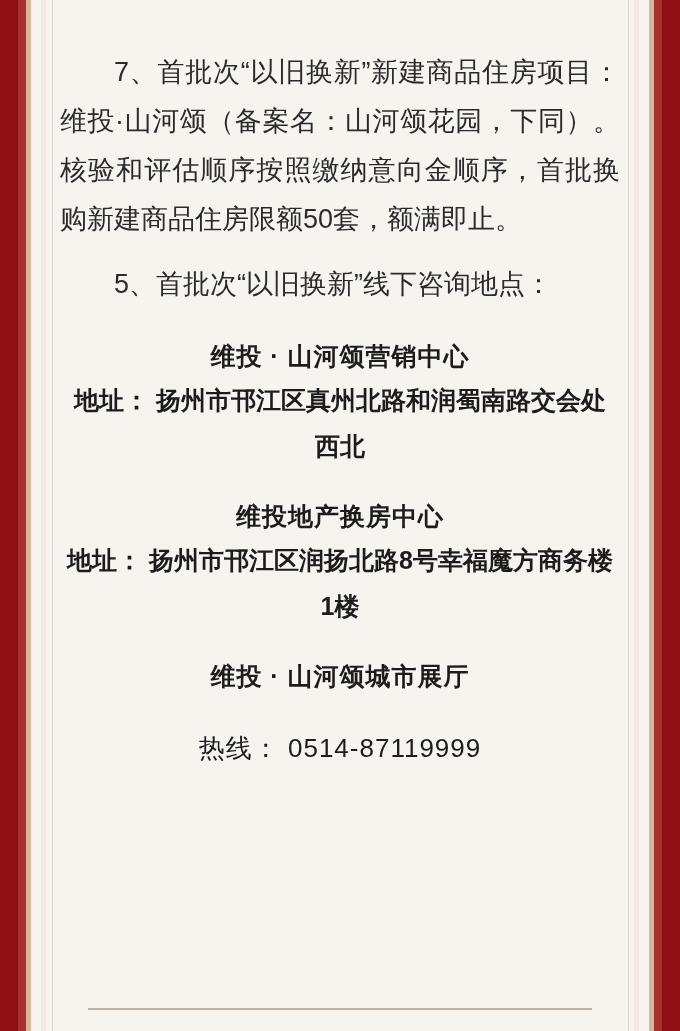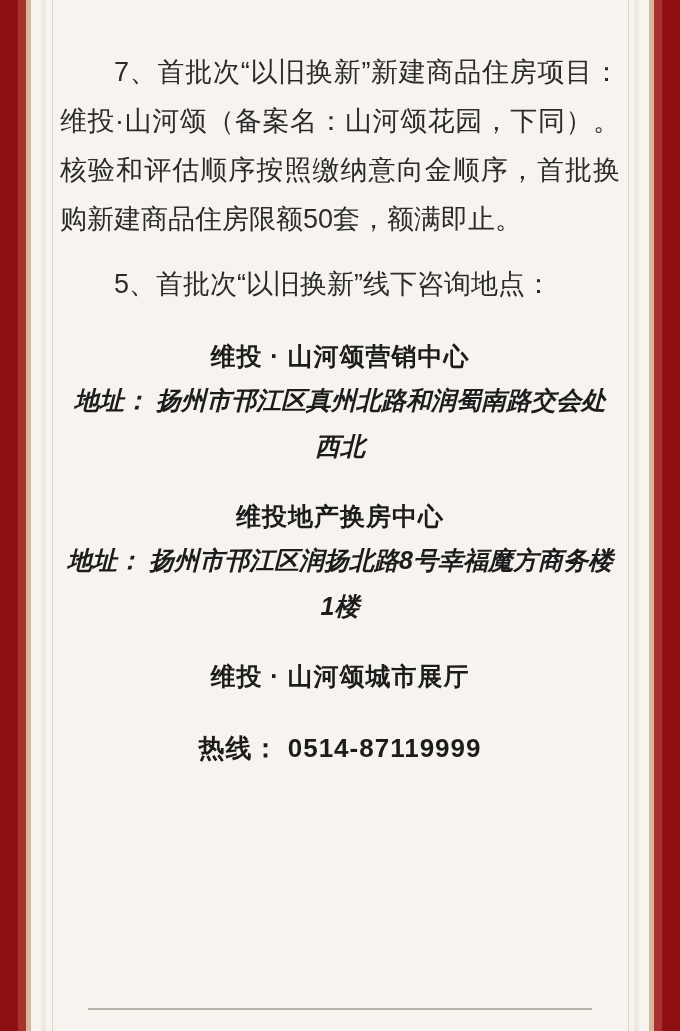--- a/index.html
+++ b/index.html
@@ -82,26 +82,25 @@
     letter-spacing: 1px;
   }
   .b-addr {
     font-size: 25px;
     font-weight: bold;
     color: #1c1c1c;
     text-align: center;
     line-height: 46px;
     letter-spacing: 0px;
     padding: 0 4px;
-    font-style: italic;
   }
   .hotline {
     margin-top: 34px;
     font-size: 26px;
-    font-weight: bold;
+    font-weight: normal;
     color: #1c1c1c;
     text-align: center;
     letter-spacing: 1px;
   }
   .divider {
     position: absolute;
     left: 88px;
     top: 1008px;
     width: 504px;
     height: 2px;

